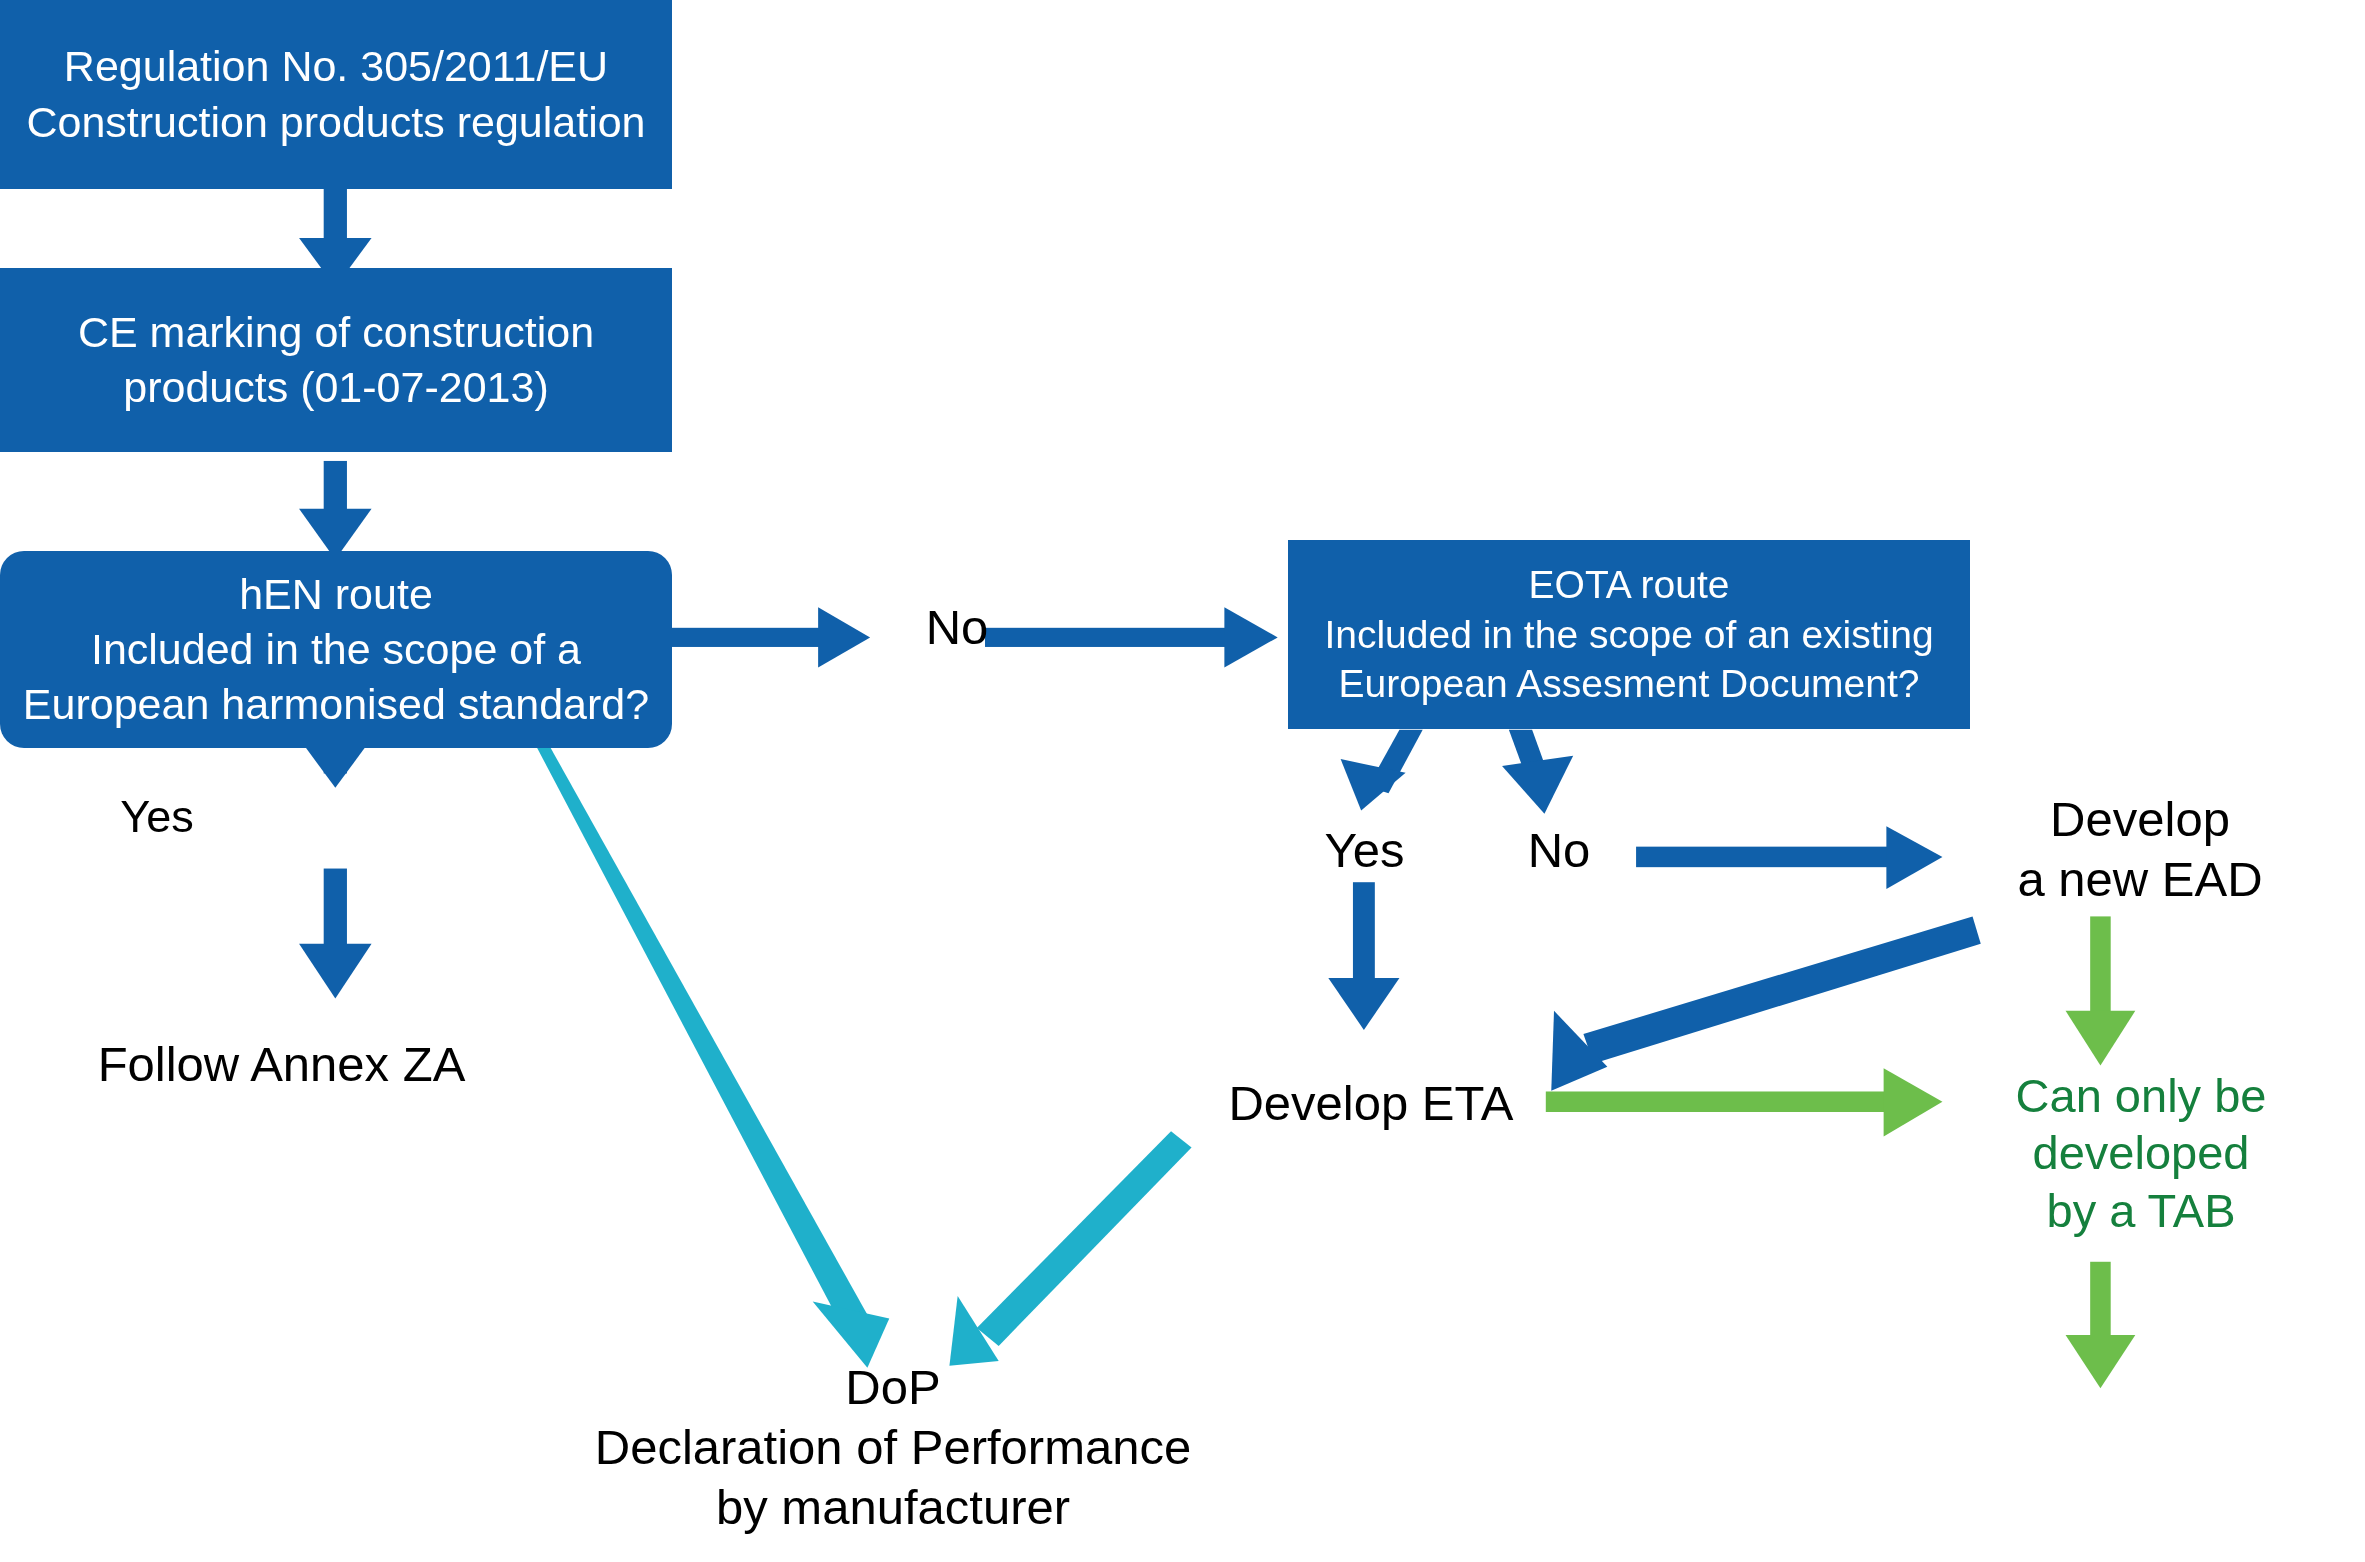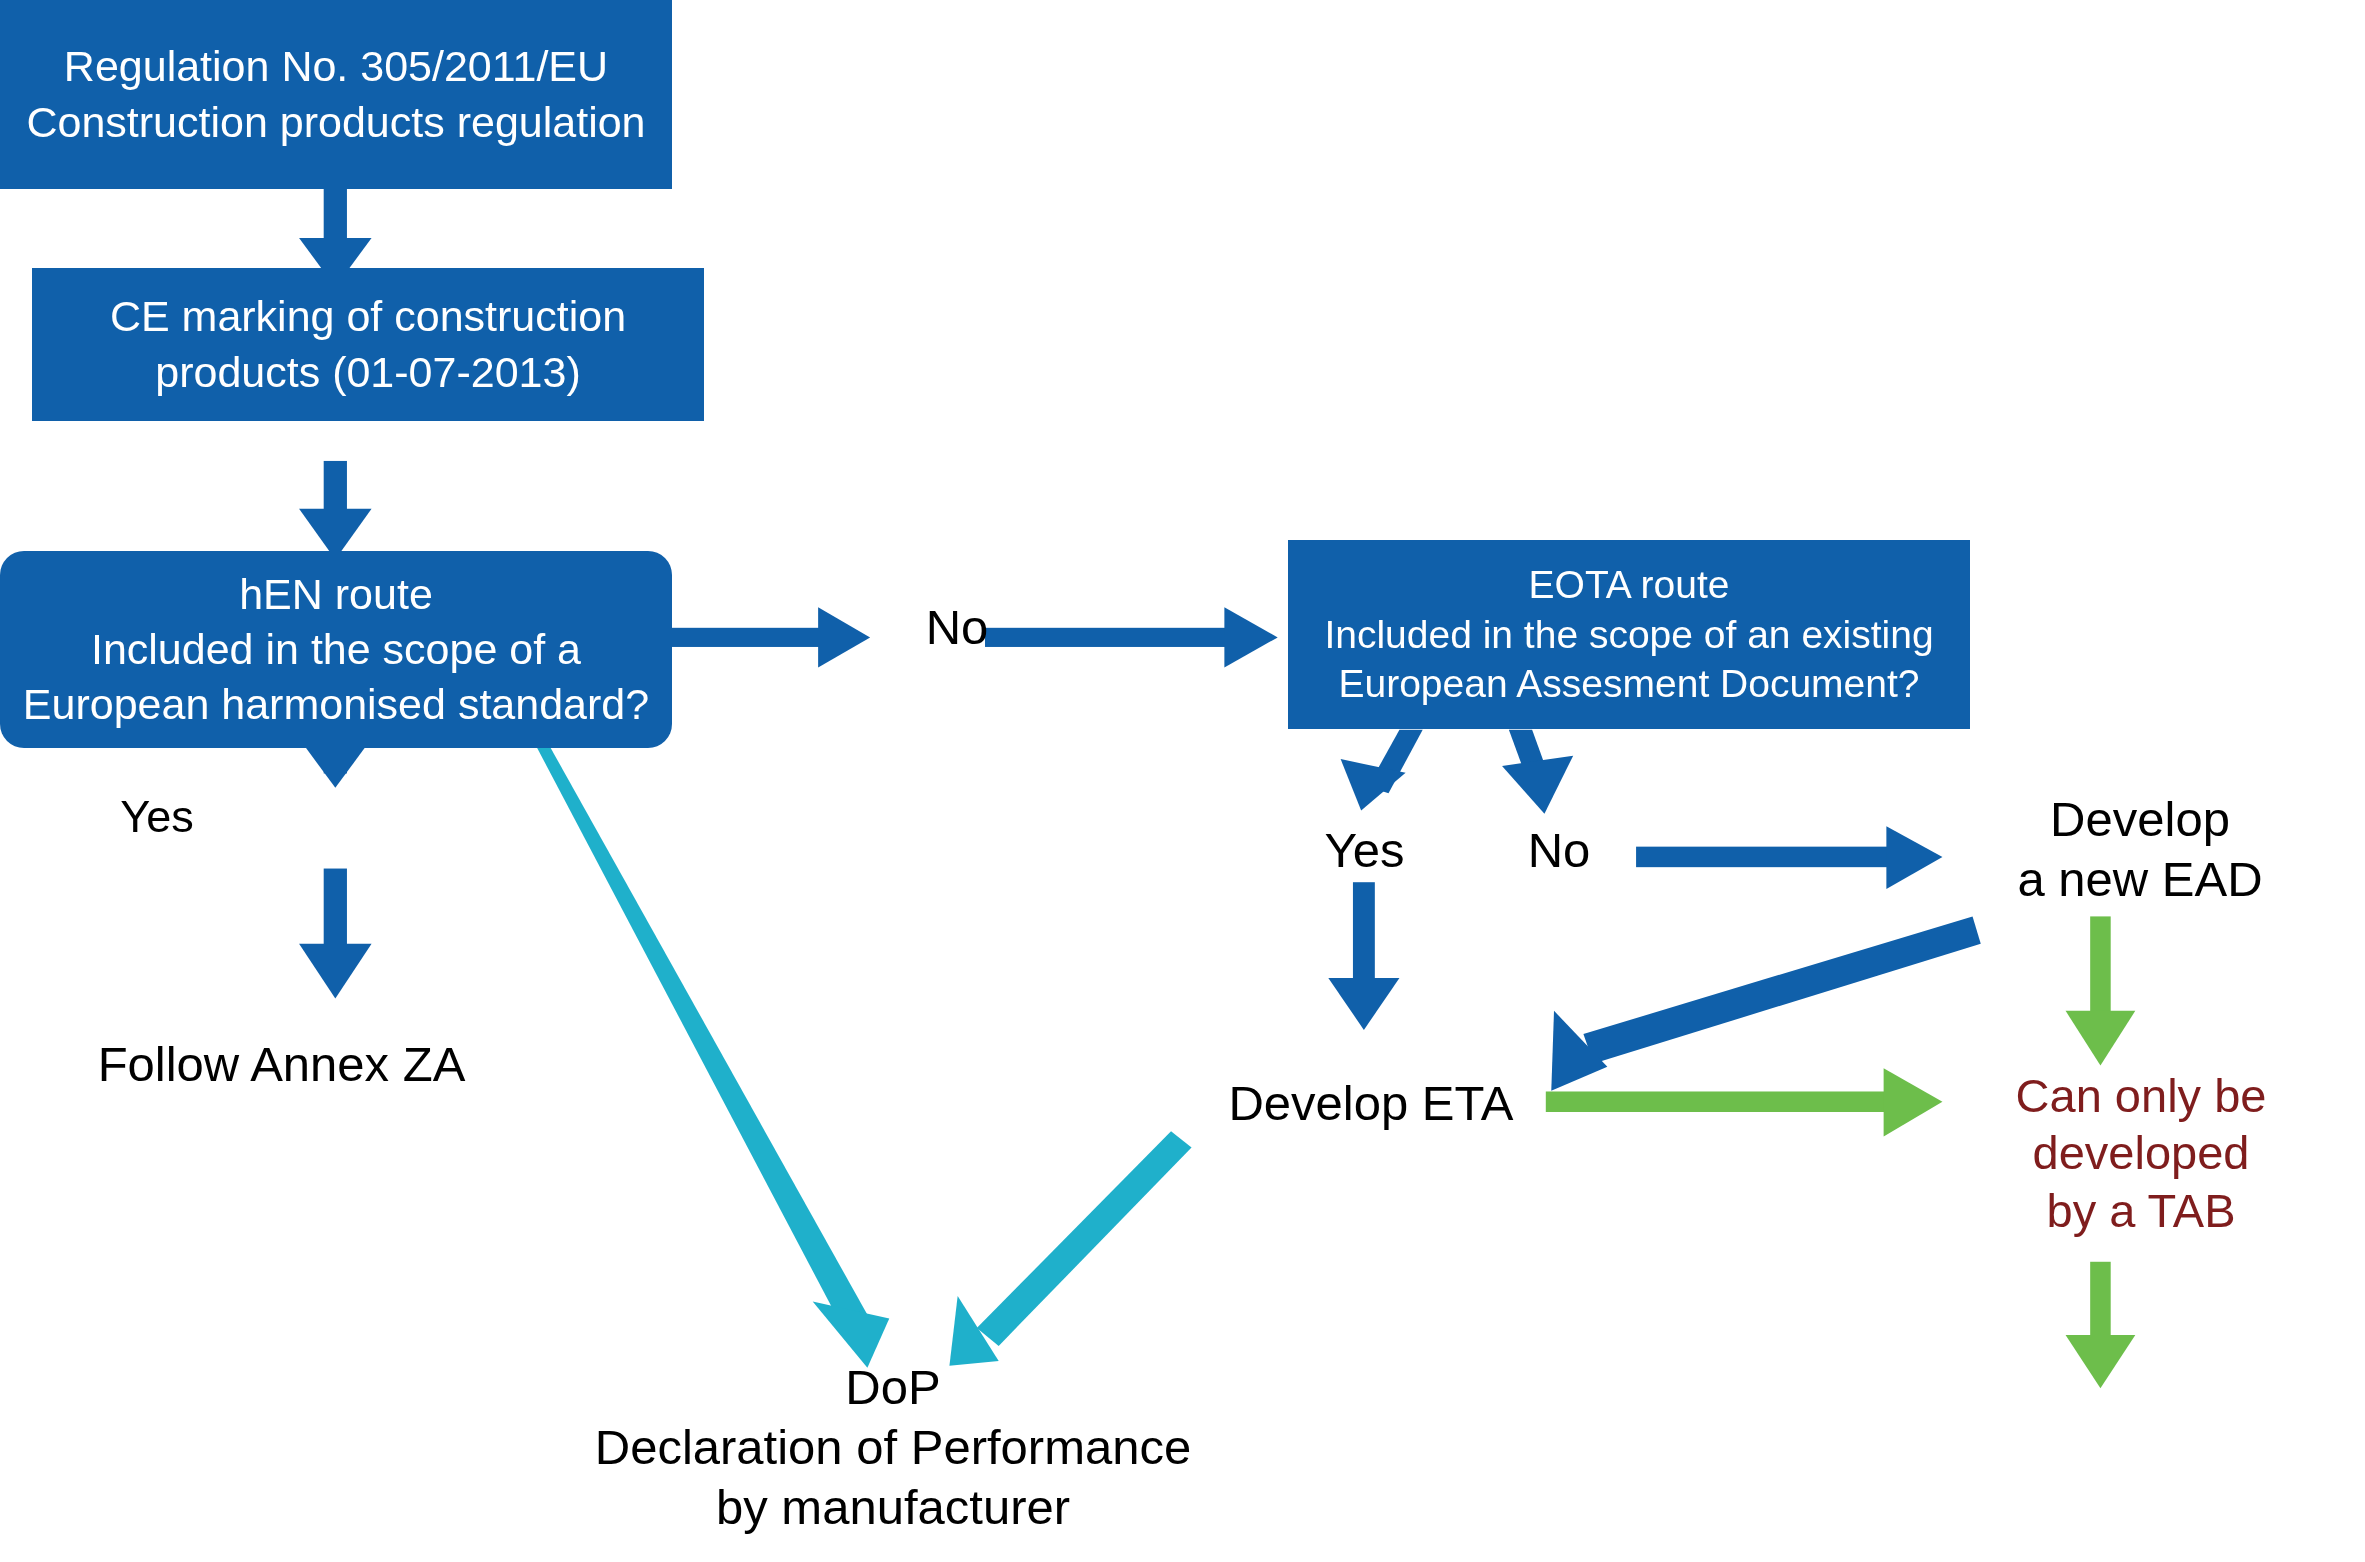--- a/index.html
+++ b/index.html
@@ -29,33 +29,33 @@
   }
   .label {
     position: absolute;
     color: #000000;
     text-align: center;
     line-height: 1.22;
     white-space: pre-line;
     box-sizing: border-box;
   }
   .label.green {
-    color: #7f1d1d;
+    color: #15803d;
   }
   svg.overlay {
     position: absolute;
     left: 0;
     top: 0;
     width: 2366px;
     height: 1562px;
     pointer-events: none;
   }
   
   #box-regulation   { left: 0px;    top: 0px;    width: 672px;  height: 189px; font-size: 43px; }
-  #box-ce-marking   { left: 0px;    top: 268px;  width: 672px;  height: 153px; font-size: 43px; margin-left: 32px; }
+  #box-ce-marking   { left: 0px;    top: 268px;  width: 672px;  height: 184px; font-size: 43px; }
   #box-hen-route    { left: 0px;    top: 551px;  width: 672px;  height: 197px; font-size: 43px; border-radius: 24px; }
   #box-eota-route   { left: 1288px; top: 540px;  width: 682px;  height: 189px; font-size: 39px; }
 
   
   #label-yes-hen       { left: 82px;  top: 790px; width: 150px; font-size: 45px; }
   #label-follow-annex  { left: 42px;   top: 1035px; width: 479px; font-size: 49px; }
   #label-no-hen        { left: 882px; top: 598px;  width: 150px; font-size: 49px; }
   #label-yes-eota      { left: 1286px; top: 821px; width: 157px; font-size: 49px; }
   #label-no-eota       { left: 1484px; top: 821px; width: 150px; font-size: 49px; }
   #label-develop-eta   { left: 1190px; top: 1074px; width: 362px; font-size: 49px; }

